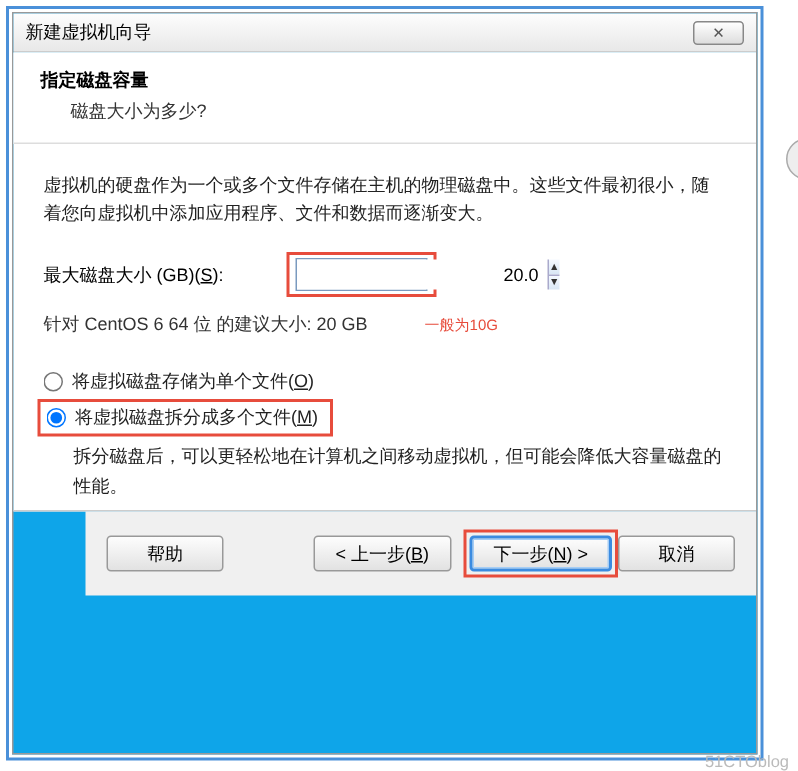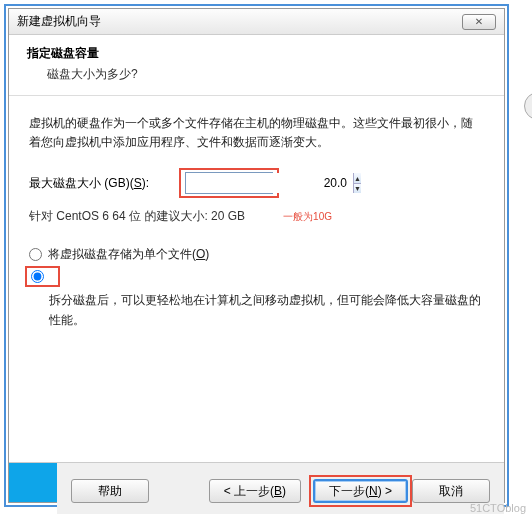--- a/index.html
+++ b/index.html
@@ -2,30 +2,30 @@
 <html><head>
 <meta charset="utf-8">
 <style>
 * { box-sizing: border-box; margin: 0; padding: 0; }
 body { font-family: "Microsoft YaHei", SimSun, Arial, sans-serif; font-size: 12px; background: #fff; width: 532px; height: 514px; position: relative; }
 .outer { border: 2px solid #4a90d9; width: 505px; height: 503px; position: absolute; left: 4px; top: 4px; background: #fff; }
 .window { width: 497px; height: 495px; margin: 2px; border: 1px solid #999; background: #0ea5e9; position: relative; }
 .titlebar { height: 26px; background: linear-gradient(#fdfdfd,#e8e8e8); border-bottom: 1px solid #ccc; display: flex; align-items: center; padding: 0 8px; }
 .titlebar-title { font-size: 12px; }
 .close-btn { margin-left: auto; width: 34px; height: 16px; border: 1px solid #888; border-radius: 3px; background: linear-gradient(#fff,#ddd); display: flex; align-items: center; justify-content: center; font-size: 10px; color: #555; cursor: pointer; }
-.content { background: #fff; height: 428px; border-bottom: 1px solid #ccc; padding: 0; }
+.content { background: #fff; height: 306px; border-bottom: 1px solid #ccc; padding: 0; }
 .header { padding: 10px 18px 12px 18px; border-bottom: 1px solid #ddd; background: #fff; }
 .header-title { font-weight: bold; color: #000; font-size: 12px; margin-bottom: 4px; }
 .header-sub { padding-left: 20px; color: #333; }
 .body { padding: 18px 20px 10px 20px; }
 .desc { line-height: 1.6; color: #222; margin-bottom: 16px; }
 .size-row { display: flex; align-items: center; margin-bottom: 10px; gap: 28px; }
 .size-label { }
 .underline { text-decoration: underline; }
-.spinner-wrap { border: 2px solid #e74c3c; padding: 2px 4px; margin-left: 2px; display: flex; align-items: center; }
+.spinner-wrap { border: 2px solid #e74c3c; padding: 2px 4px; margin-left: 14px; display: flex; align-items: center; }
 .spinner { width: 88px; height: 22px; border: 1px solid #7a9abf; display: flex; background: #fff; }
 .spinner-input { flex: 1; border: none; text-align: right; padding: 0 6px; font-size: 12px; outline: none; }
 .spinner-btns { width: 16px; display: flex; flex-direction: column; border-left: 1px solid #aac; }
 .spinner-btn { flex: 1; background: linear-gradient(#f5f9ff,#d8e6f5); display: flex; align-items: center; justify-content: center; font-size: 7px; color: #333; cursor: pointer; }
 .spinner-btn:first-child { border-bottom: 1px solid #aac; }
 .rec-row { display: flex; align-items: center; margin-bottom: 18px; }
 .rec-text { color: #333; }
 .annotation { color: #e74c3c; margin-left: 38px; font-size: 10px; }
 .radio-group { margin-bottom: 6px; }
 .radio-row { display: flex; align-items: center; padding: 3px 0; color: #222; }
@@ -82,20 +82,21 @@
       </div>
 
       <div class="radio-group">
         <label class="radio-row">
           <input type="radio" name="store" style="">
           <span><span>将虚拟磁盘存储为单个文件(</span><span class="underline">O</span><span>)</span></span>
         </label>
         <div class="radio-wrap-hl">
           <label class="radio-row" style="padding:0 4px 0 4px">
             <input type="radio" name="store" checked="" style="">
+            <span><span>将虚拟磁盘拆分成多个文件(</span><span class="underline">M</span><span>)</span></span>
           </label>
         </div>
         <div class="split-desc">拆分磁盘后，可以更轻松地在计算机之间移动虚拟机，但可能会降低大容量磁盘的性能。</div>
       </div>
     </div>
   </div>
 
   <div class="footer">
     <button class="btn">帮助</button>
     <span class="spacer"></span>

